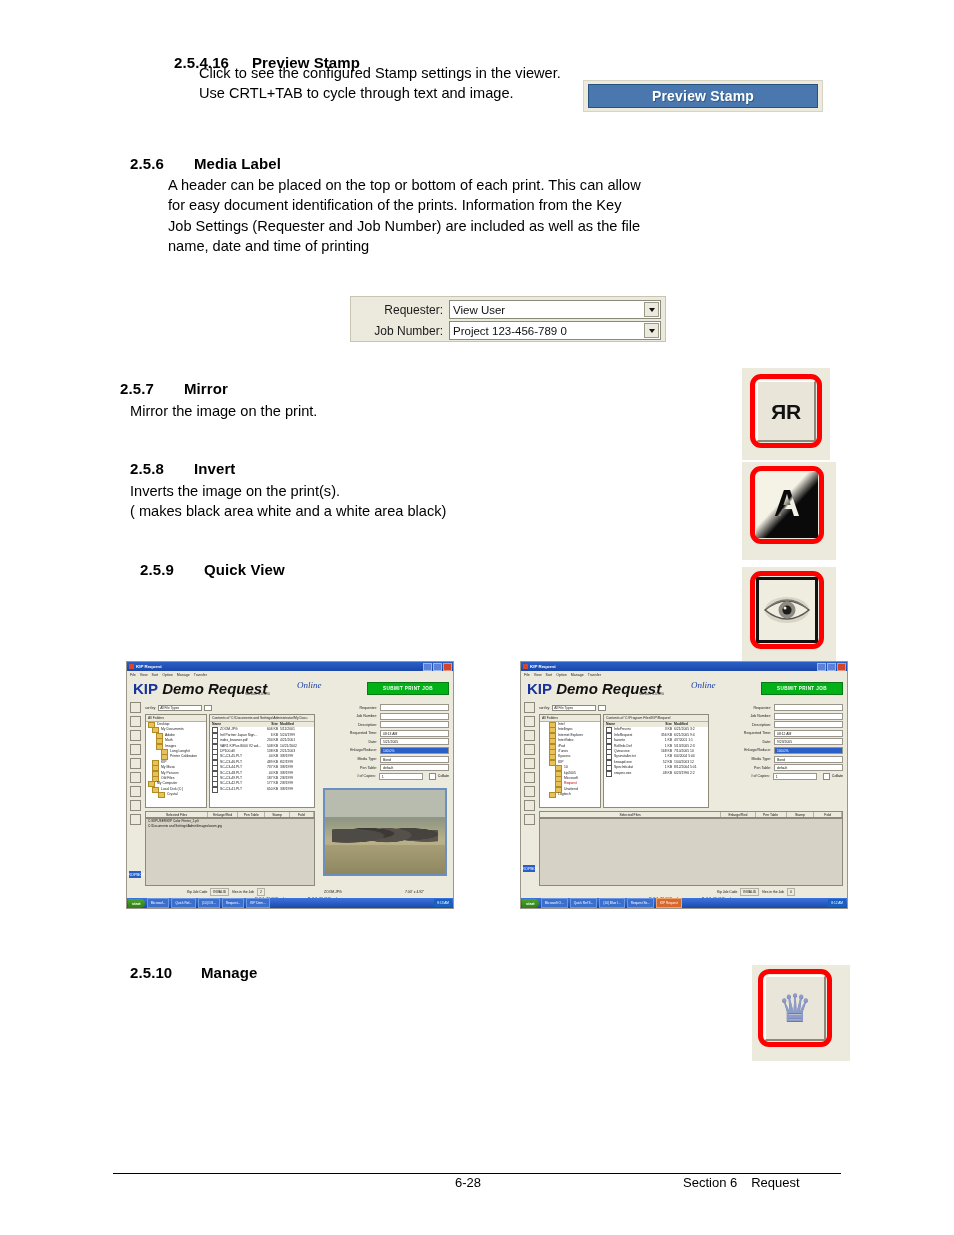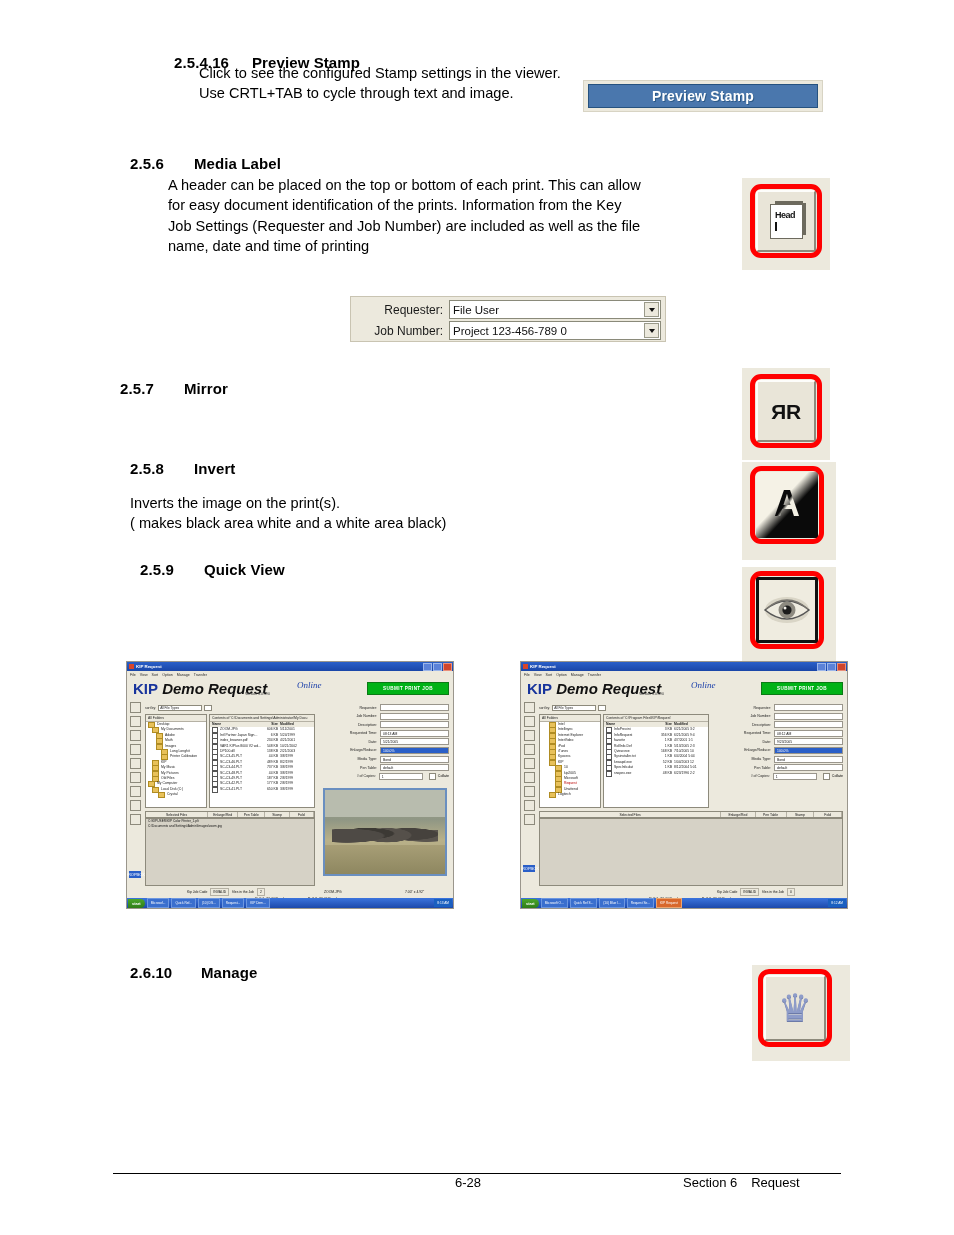--- a/index.html
+++ b/index.html
@@ -76,21 +76,21 @@
   }
 
   
   #s_mirror_head { left:120px; top:380px; }
   #s_mirror_head .sec-num { width:64px; }
   #s_mirror_body { left:130px; top:401px; width:480px; }
 
   
   #s_invert_head { left:130px; top:460px; }
   #s_invert_head .sec-num { width:64px; }
-  #s_invert_body { left:130px; top:493px; width:520px; }
+  #s_invert_body { left:130px; top:481px; width:520px; }
 
   
   #s_quick_head { left:140px; top:561px; }
   #s_quick_head .sec-num { width:64px; }
   #s_quick_body { left:130px; top:582px; width:612px; }
 
   
   #s_manage_head { left:130px; top:964px; }
   #s_manage_head .sec-num { width:71px; }
   #s_manage_body { left:130px; top:985px; width:560px; }
@@ -317,57 +317,46 @@
 
   <div class="stamp-outer">
     <div class="stamp-btn">Preview Stamp</div>
   </div>
 
   <div class="abs sec-head" id="s_header_head">
     <span class="sec-num">2.5.6</span><span class="sec-title">Media Label</span>
   </div>
   <div class="abs body-txt" id="s_header_body">A header can be placed on the top or bottom of each print. This can allow for easy document identification of the prints. Information from the Key Job Settings (Requester and Job Number) are included as well as the file name, date and time of printing</div>
 
-  <div class="icon-plate" style="left:742px; top:178px; width:88px; height:92px;">
-    <div class="icon-face" style="left:14px; top:12px; width:60px; height:62px;">
-      <div class="pagegly">
-        <div class="shadow"></div>
-        <div class="shadow2"></div>
-        <div class="sheet"></div>
-        <div class="htxt">Head</div>
-        <div class="hbar"></div>
-      </div>
-    </div>
-    <div class="icon-ring" style="left:8px; top:6px; width:72px; height:74px;"></div>
-  </div>
 
   <div class="form-box">
     <div class="form-row">
       <div class="form-lbl">Requester:</div>
       <div class="form-ctrl">
-        <span class="form-val">File User</span>
+        <span class="form-val">View User</span>
         <span class="combo-arrow">
             <i></i>
           </span>
       </div>
     </div>
     <div class="form-row">
       <div class="form-lbl">Job Number:</div>
       <div class="form-ctrl">
         <span class="form-val">Project 123-456-789 0</span>
         <span class="combo-arrow">
             <i></i>
           </span>
       </div>
     </div>
   </div>
 
   <div class="abs sec-head" id="s_mirror_head">
     <span class="sec-num">2.5.7</span><span class="sec-title">Mirror</span>
   </div>
+  <div class="abs body-txt" id="s_mirror_body">Mirror the image on the print.</div>
 
   <div class="icon-plate" style="left:742px; top:368px; width:88px; height:92px;">
     <div class="icon-face" style="left:14px; top:12px; width:60px; height:62px;">
       <div class="mirror-gly">
         <span class="flip">R</span><span>R</span>
       </div>
     </div>
     <div class="icon-ring" style="left:8px; top:6px; width:72px; height:74px;"></div>
   </div>
 
@@ -931,21 +920,21 @@
       <span class="tbtn">Microsoft O...</span>
       <span class="tbtn">Quick Ref S...</span>
       <span class="tbtn">(10) Blue I...</span>
       <span class="tbtn">Request Se...</span>
       <span class="tbtn" style="background:#d8682c; border-color:#eda56f;">KIP Request</span>
       <span class="tray">8:12 AM</span>
     </div>
   </div>
 
   <div class="abs sec-head" id="s_manage_head">
-    <span class="sec-num">2.6.10</span><span class="sec-title">Manage</span>
+    <span class="sec-num">2.5.10</span><span class="sec-title">Manage</span>
   </div>
 
   <div class="icon-plate" style="left:752px; top:965px; width:98px; height:96px;">
     <div class="icon-face" style="left:12px; top:10px; width:62px; height:66px;">
       <span class="chess-gly">♛</span>
     </div>
     <div class="icon-ring" style="left:6px; top:4px; width:74px; height:78px;"></div>
   </div>
 
   <div class="footer-rule"></div>

